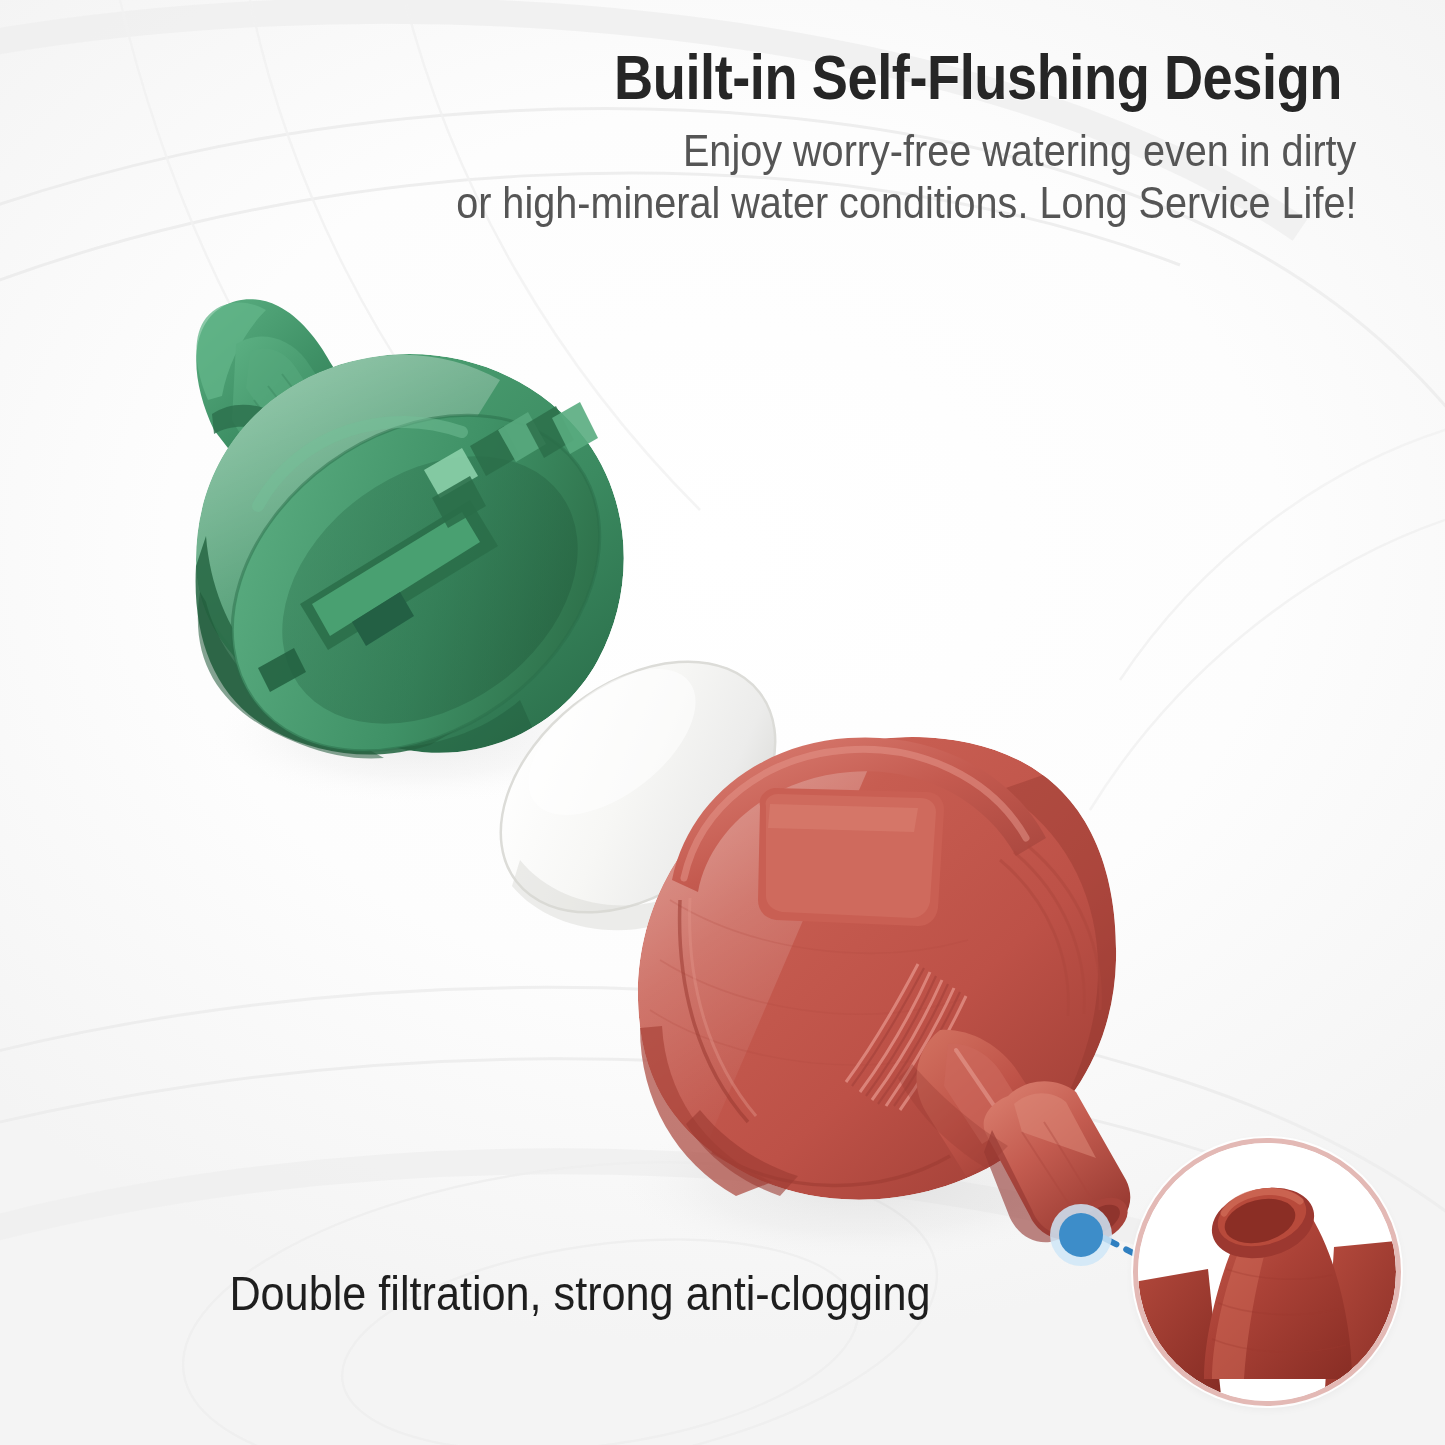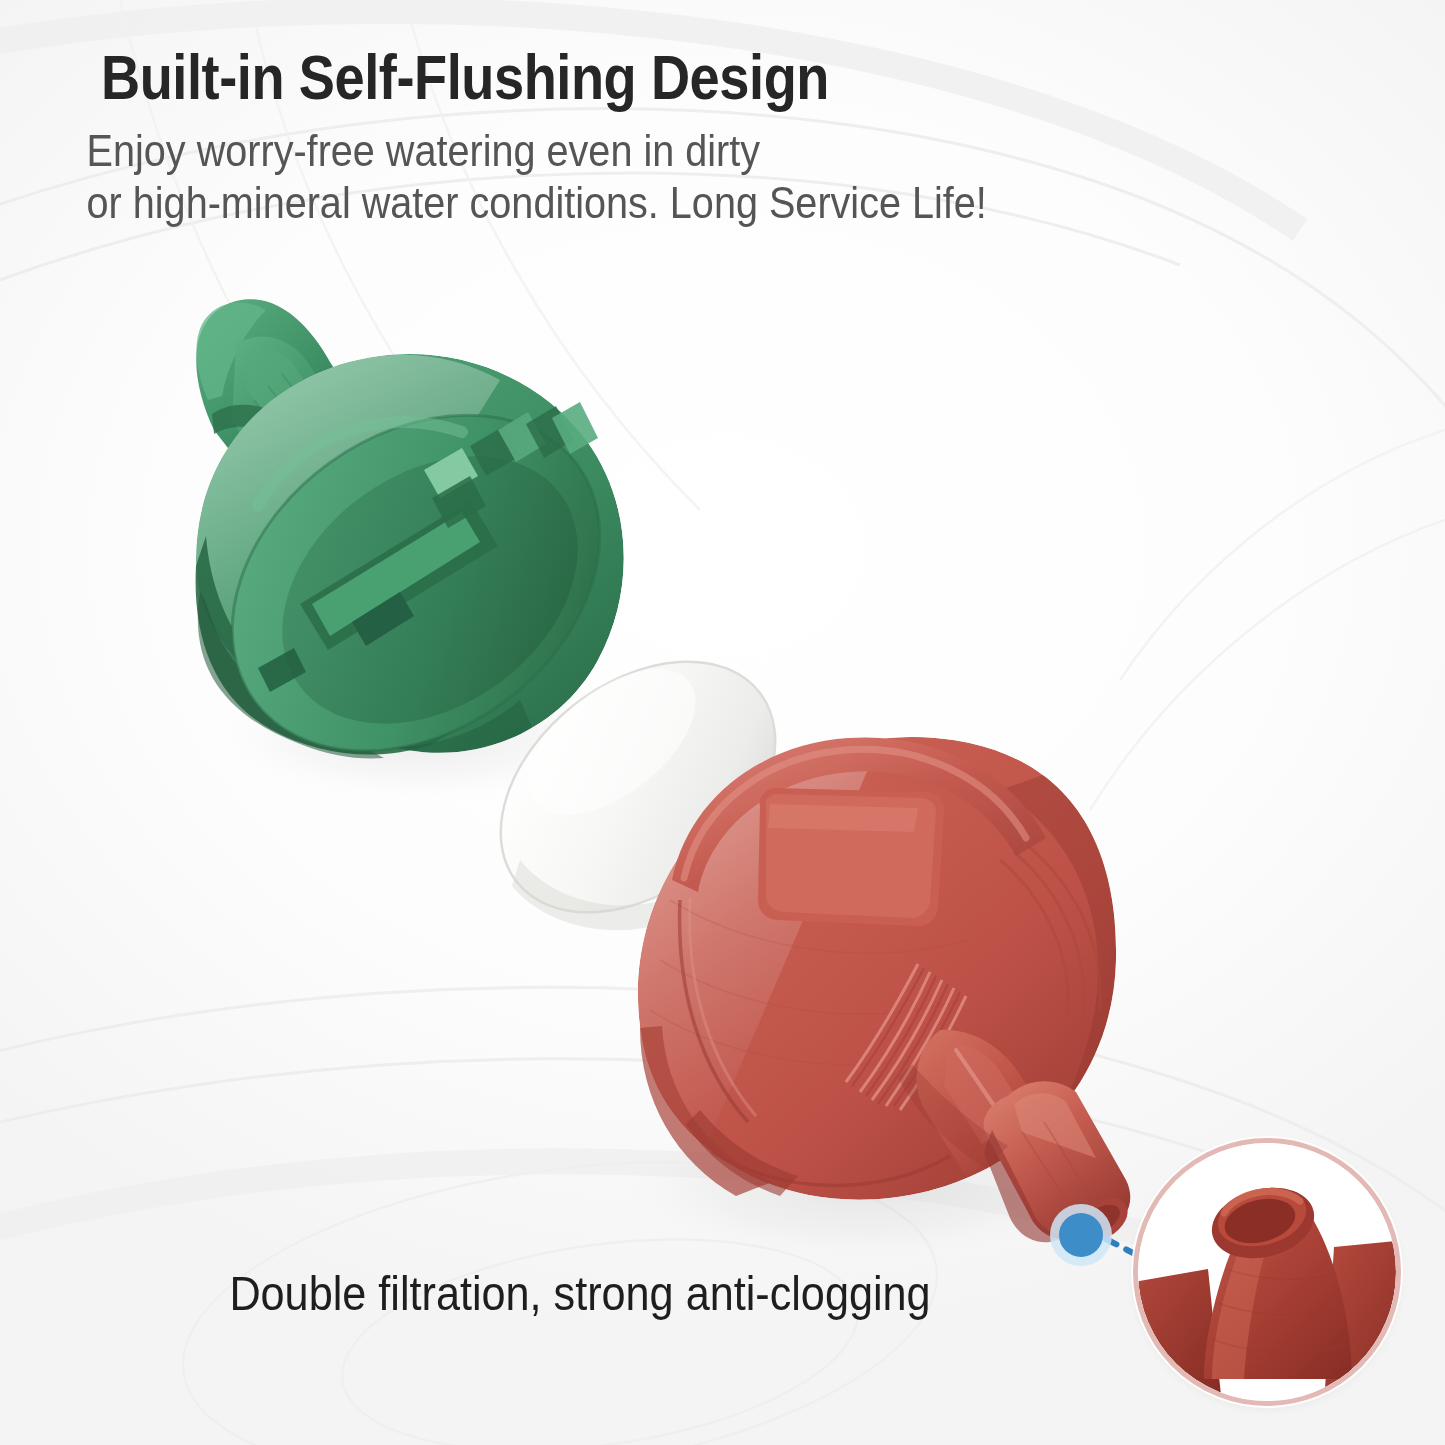--- a/index.html
+++ b/index.html
@@ -17,21 +17,21 @@
   .bg-base{
     position:absolute;inset:0;
     background:
       radial-gradient(ellipse 70% 55% at 50% 38%, #ffffff 0%, #fdfdfd 55%, #f4f4f4 100%);
   }
   .bg-swirls{position:absolute;inset:0;}
   .bg-swirls svg{display:block;width:1445px;height:1445px;}
 
   
   .headings{
-    position:absolute;left:0;right:2px;top:46px;text-align:left;
+    position:absolute;left:0;right:2px;top:46px;text-align:right;
     z-index:40;
   }
   .title{
     font-size:63px;line-height:1.0;font-weight:bold;color:#262626;
     letter-spacing:-0.5px;
     transform:scaleX(.86);transform-origin:50% 50%;
     white-space:nowrap;margin:0;
     text-shadow:0 1px 0 rgba(255,255,255,.85);
   }
   .subtitle{

